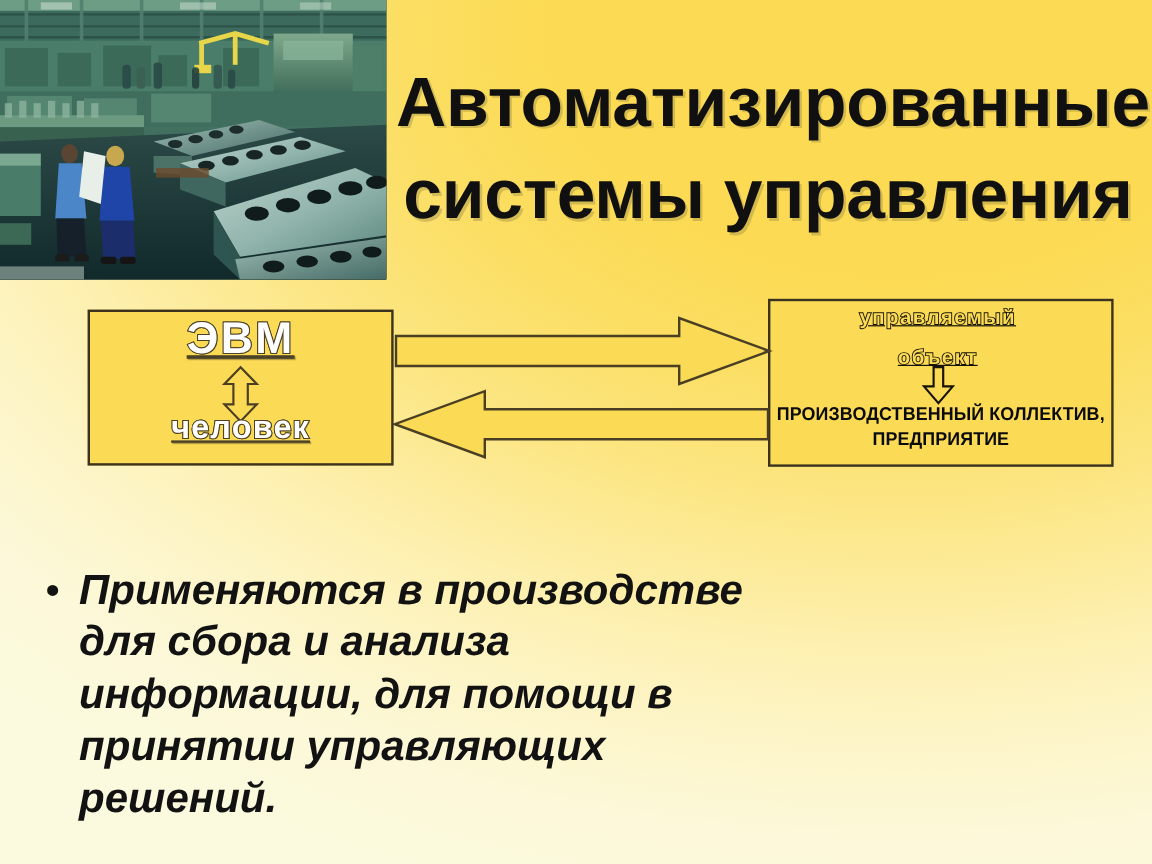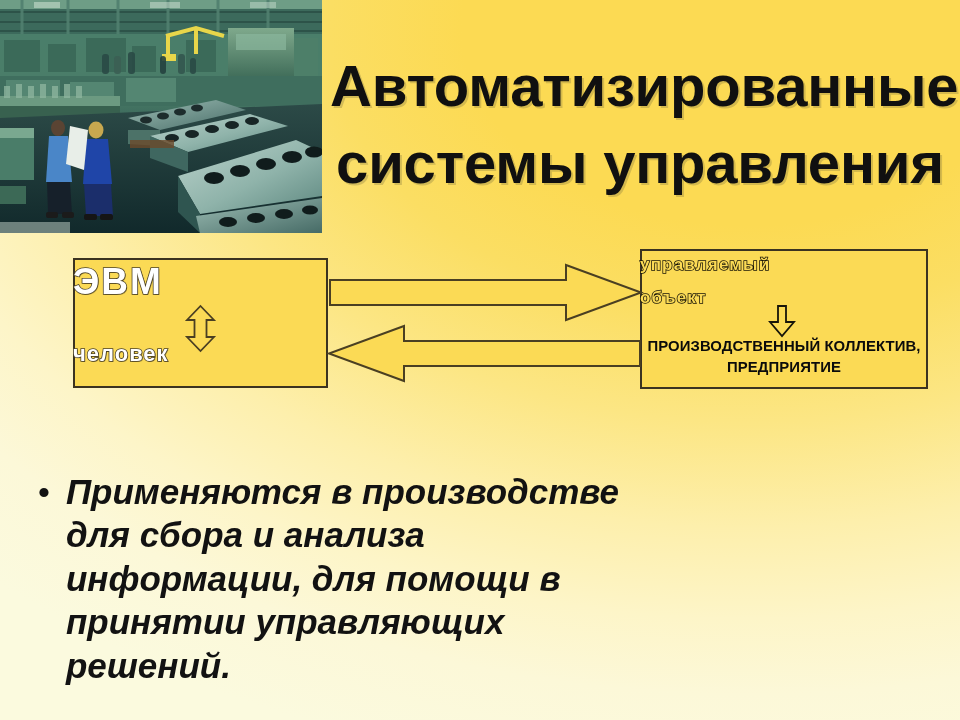--- a/index.html
+++ b/index.html
@@ -70,44 +70,45 @@
   .dia-box {
     position: absolute;
     background: #FBDA55;
     border: 2px solid #3B3320;
   }
   #box-left  { left: 73px;  top: 258px; width: 255px; height: 130px; }
   #box-right { left: 640px; top: 249px; width: 288px; height: 140px; }
 
   
   .wordart {
-    text-align: left;
+    text-align: center;
     font-weight: bold;
     line-height: 1;
     user-select: none;
+    text-decoration: underline;
   }
   .wa-white {
     color: #FFFFFF;
     -webkit-text-stroke: 1.6px #4a4126;
     paint-order: stroke fill;
     text-shadow: 1px 1px 0 rgba(70,60,30,0.45);
   }
   .wa-yellow {
     color: #FBDA55;
     -webkit-text-stroke: 1.5px #151206;
     paint-order: stroke fill;
   }
 
   #lbl-evm {
     position: absolute; left: 73px; top: 263px; width: 255px;
     font-size: 37px; letter-spacing: 2px;
   }
   #lbl-human {
     position: absolute; left: 73px; top: 343px; width: 255px;
-    font-size: 22px; letter-spacing: 1px;
+    font-size: 27px; letter-spacing: 1px;
   }
   #lbl-object {
     position: absolute; left: 640px; top: 256px; width: 283px;
     font-size: 17px; letter-spacing: 1.2px;
   }
   #lbl-object .l2 { display: block; margin-top: 16px; }
 
   #lbl-collective {
     position: absolute; left: 640px; top: 336px; width: 288px;
     text-align: center;

